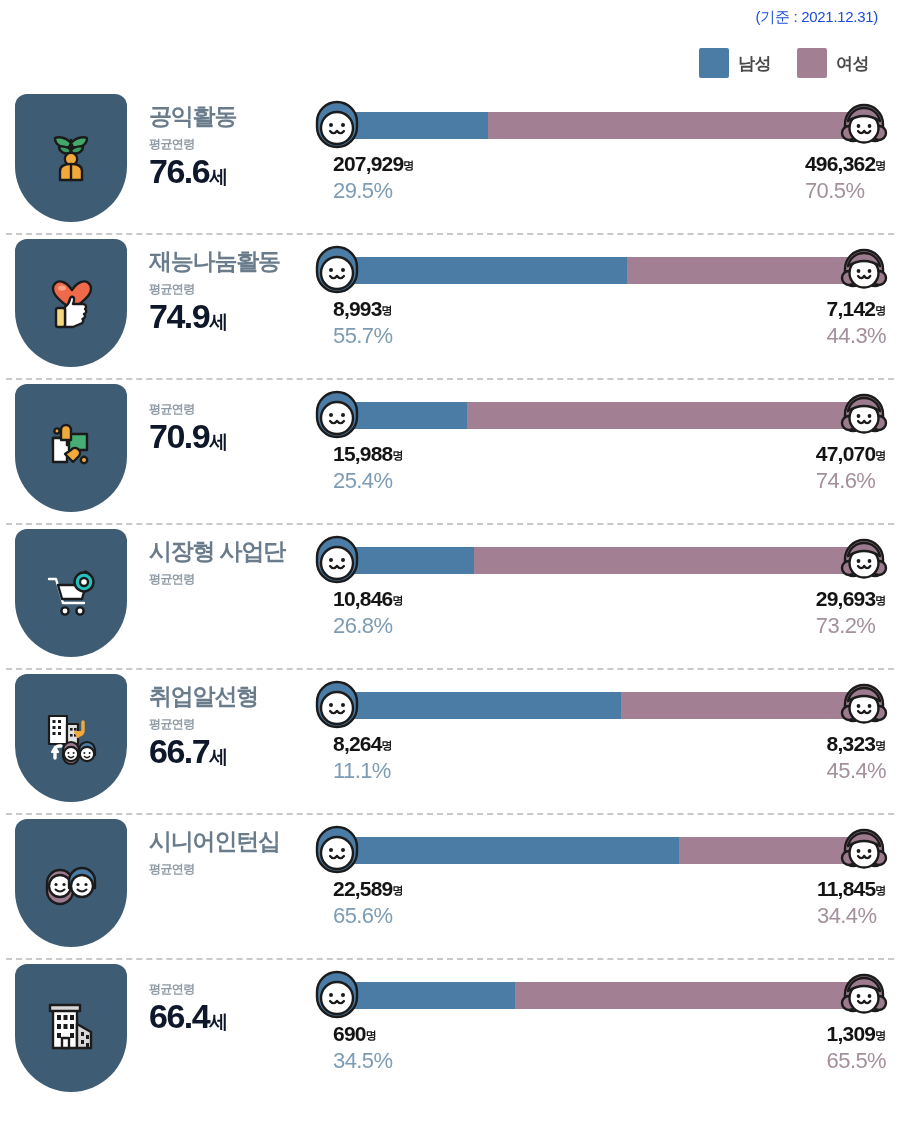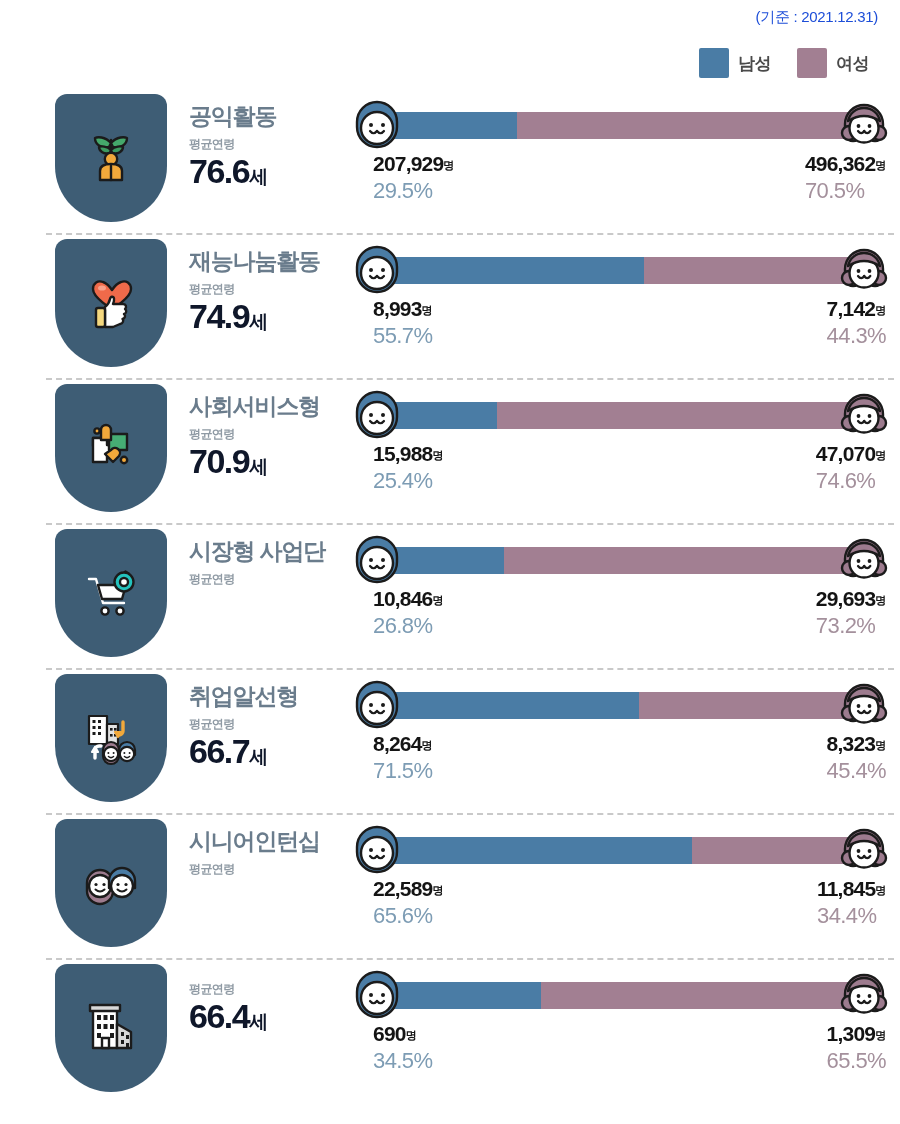--- a/index.html
+++ b/index.html
@@ -48,21 +48,21 @@
   .legend-swatch.male   { background: #4a7ca5; }
   .legend-swatch.female { background: #a27f92; }
   .legend-label {
     font-size: 17px;
     font-weight: bold;
     color: #4a4a4a;
     letter-spacing: -0.5px;
   }
 
   
-  .rows { position: relative; margin-left: 40px; }
+  .rows { position: relative; }
 
   .row {
     position: relative;
     height: 145px;
     display: flex;
     align-items: flex-start;
   }
   .row.last { height: 149px; }
 
   .row-divider {
@@ -369,21 +369,20 @@
         <path d="M22 14 a5 5 0 0 1 10 0 v10 h-10 z" fill="#f2a93b"></path>
         <path d="M32 34 a5 5 0 0 1 8 6 l-6 6 -8 -8 z" fill="#f2a93b"></path>
         <circle cx="45" cy="44" r="3.2" fill="#f2a93b"></circle>
         <circle cx="18" cy="15" r="2.6" fill="#f2a93b"></circle>
       </g>
     </svg>
         </span>
     </div>
 
     <div class="label-block">
-      <div class="prog-name">사회서비스형</div>
       <div class="avg-label">평균연령</div>
       <div class="avg-value">
         <span class="num">70.9</span><span class="unit">세</span>
       </div>
     </div>
 
     <div class="chart">
       <div class="bar-track">
         <div class="bar-male" style="width:25.4%"></div>
         <div class="bar-female"></div>
@@ -594,21 +593,21 @@
                 <circle cx="31.5" cy="26" r="1.9"></circle>
               </g>
       <path d="M20 31 q3.2 4.2 6.3 0" fill="none" stroke-width="2.2"></path>
       <path d="M26 31 q3.2 4.2 6.3 0" fill="none" stroke-width="2.2"></path>
     </g>
   </svg>
         </span>
 
       <div class="val-male">
         <div class="count"><span>8,264</span><span class="unit">명</span></div>
-        <div class="pct male">71.5%</div>
+        <div class="pct male">11.1%</div>
       </div>
 
       <div class="val-female">
         <div class="count"><span>8,323</span><span class="unit">명</span></div>
         <div class="pct female">45.4%</div>
       </div>
     </div>
 
     <div class="row-divider"></div>
   </div>

